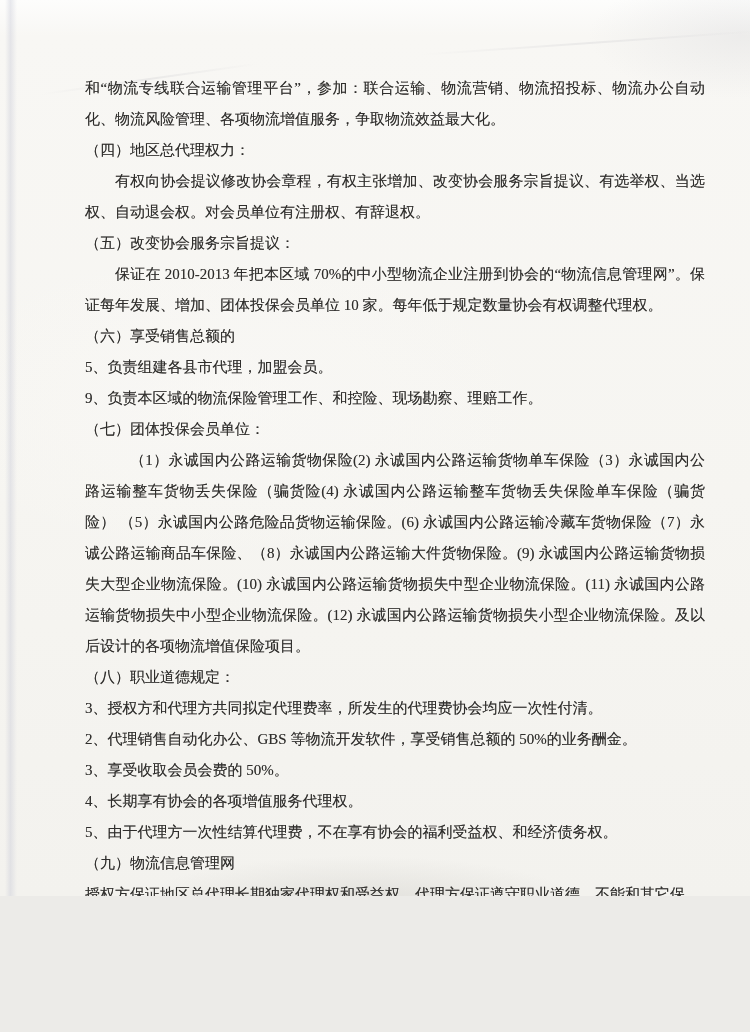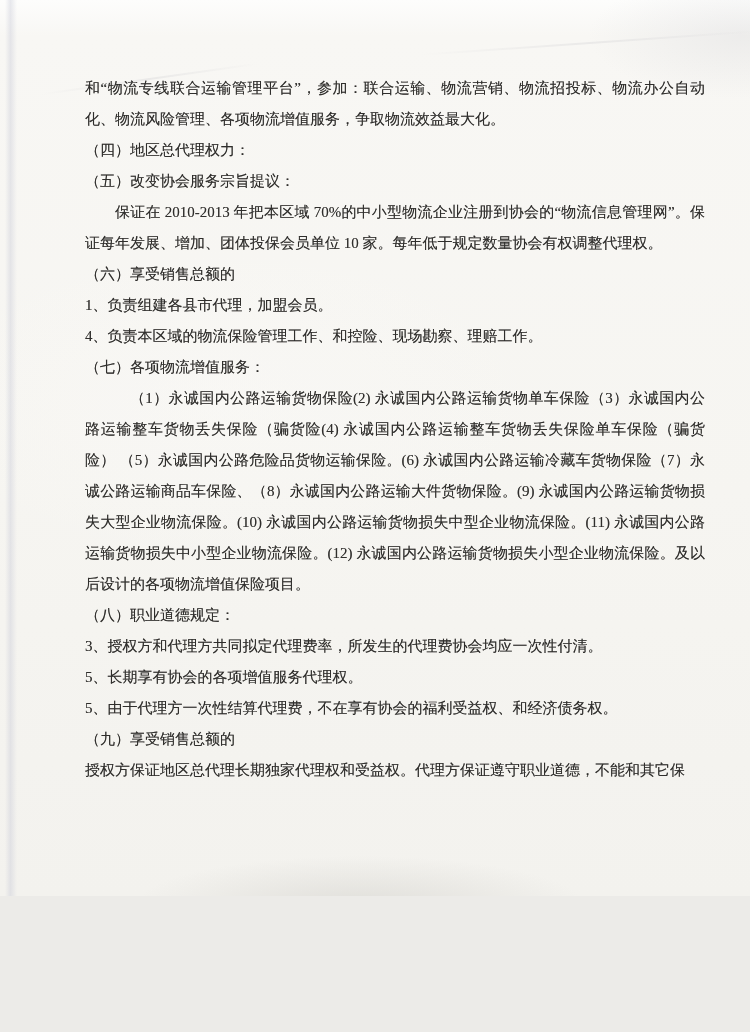--- a/index.html
+++ b/index.html
@@ -92,29 +92,32 @@
 <body>
 
 <div class="scan">
   <div class="edge-left"></div>
   <div class="crease crease-right"></div>
   <div class="crease crease-left"></div>
 
   <div class="doc">
     <p>和“物流专线联合运输管理平台”，参加：联合运输、物流营销、物流招投标、物流办公自动化、物流风险管理、各项物流增值服务，争取物流效益最大化。</p>
     <p>（四）地区总代理权力：</p>
+    <p class="ind-2">有权向协会提议修改协会章程，有权主张增加、改变协会服务宗旨提议、有选举权、当选权、自动退会权。对会员单位有注册权、有辞退权。</p>
     <p>（五）改变协会服务宗旨提议：</p>
     <p class="ind-2">保证在 2010-2013 年把本区域 70%的中小型物流企业注册到协会的“物流信息管理网”。保证每年发展、增加、团体投保会员单位 10 家。每年低于规定数量协会有权调整代理权。</p>
     <p>（六）享受销售总额的</p>
-    <p>1、负责组建各县市代理，加盟会员。</p>
-    <p>4、负责本区域的物流保险管理工作、和控险、现场勘察、理赔工作。</p>
-    <p>（七）各项物流增值服务：</p>
+    <p>5、负责组建各县市代理，加盟会员。</p>
+    <p>9、负责本区域的物流保险管理工作、和控险、现场勘察、理赔工作。</p>
+    <p>（七）团体投保会员单位：</p>
     <p class="ind-3">（1）永诚国内公路运输货物保险(2) 永诚国内公路运输货物单车保险（3）永诚国内公路运输整车货物丢失保险（骗货险(4) 永诚国内公路运输整车货物丢失保险单车保险（骗货险） （5）永诚国内公路危险品货物运输保险。(6) 永诚国内公路运输冷藏车货物保险（7）永诚公路运输商品车保险、（8）永诚国内公路运输大件货物保险。(9) 永诚国内公路运输货物损失大型企业物流保险。(10) 永诚国内公路运输货物损失中型企业物流保险。(11) 永诚国内公路运输货物损失中小型企业物流保险。(12) 永诚国内公路运输货物损失小型企业物流保险。及以后设计的各项物流增值保险项目。</p>
     <p>（八）职业道德规定：</p>
     <p>3、授权方和代理方共同拟定代理费率，所发生的代理费协会均应一次性付清。</p>
-    <p>5、长期享有协会的各项增值服务代理权。</p>
+    <p>2、代理销售自动化办公、GBS 等物流开发软件，享受销售总额的 50%的业务酬金。</p>
+    <p>3、享受收取会员会费的 50%。</p>
+    <p>4、长期享有协会的各项增值服务代理权。</p>
     <p>5、由于代理方一次性结算代理费，不在享有协会的福利受益权、和经济债务权。</p>
-    <p>（九）享受销售总额的</p>
+    <p>（九）物流信息管理网</p>
     <p>授权方保证地区总代理长期独家代理权和受益权。代理方保证遵守职业道德，不能和其它保</p>
   </div>
 
   <div class="footer">第 2 页 共 3 页</div>
 </div>
 
 </body></html>

